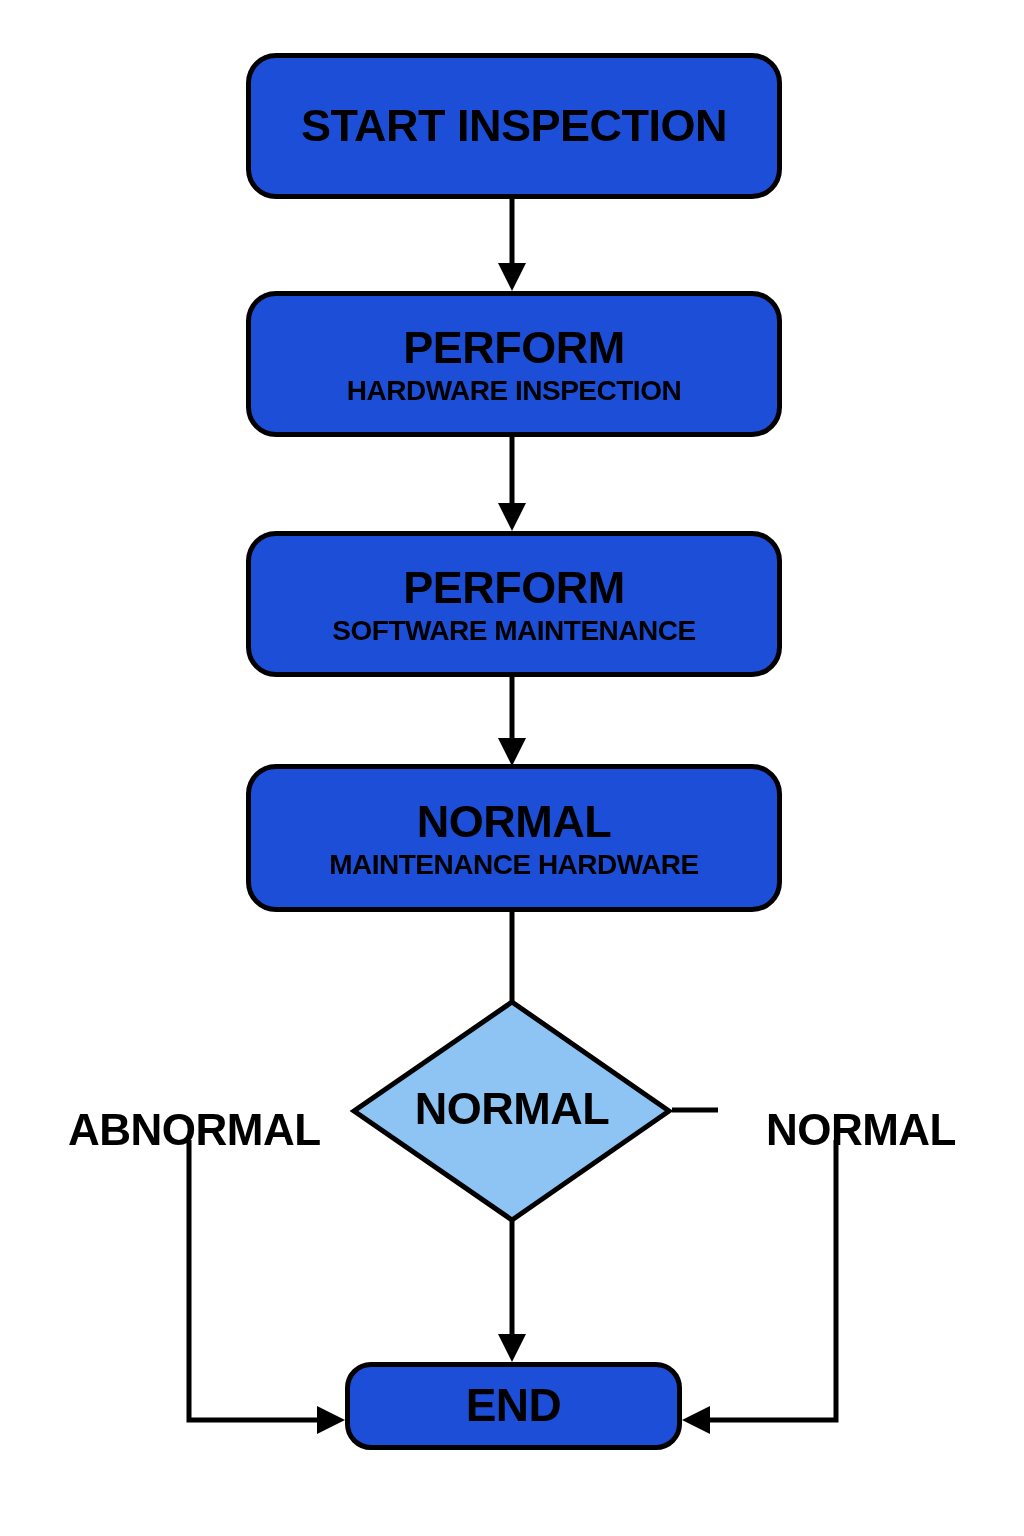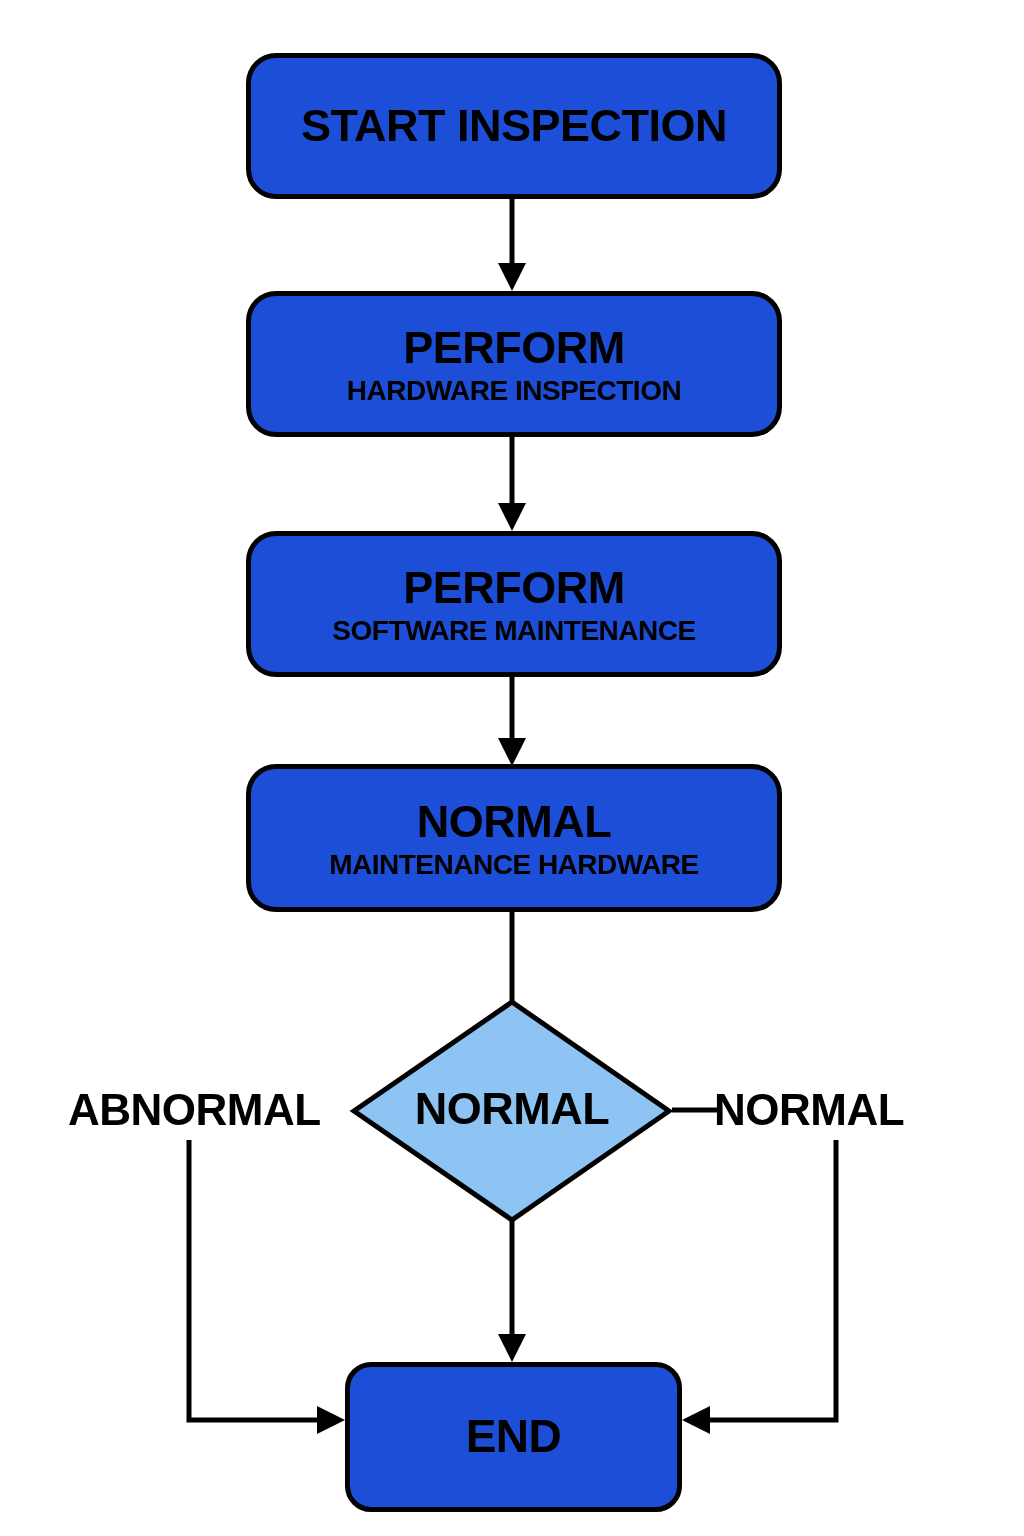--- a/index.html
+++ b/index.html
@@ -47,35 +47,36 @@
   }
   .process {
     left: 246px;
     width: 536px;
     height: 146px;
   }
   .end-node {
     left: 345px;
     top: 1362px;
     width: 337px;
-    height: 150px;
+    height: 88px;
     border-radius: 26px;
   }
   .end-node .line1 {
     font-size: 46px;
   }
   .floating-label {
     position: absolute;
     color: #000000;
     font-weight: bold;
     font-size: 44px;
     letter-spacing: -0.5px;
-    text-align: left;
+    text-align: right;
     white-space: nowrap;
     line-height: 1;
+    margin-top: 20px;
   }
   .diamond-label {
     position: absolute;
     left: 354px;
     top: 1086px;
     width: 316px;
     text-align: center;
     color: #000000;
     font-weight: bold;
     font-size: 45px;

